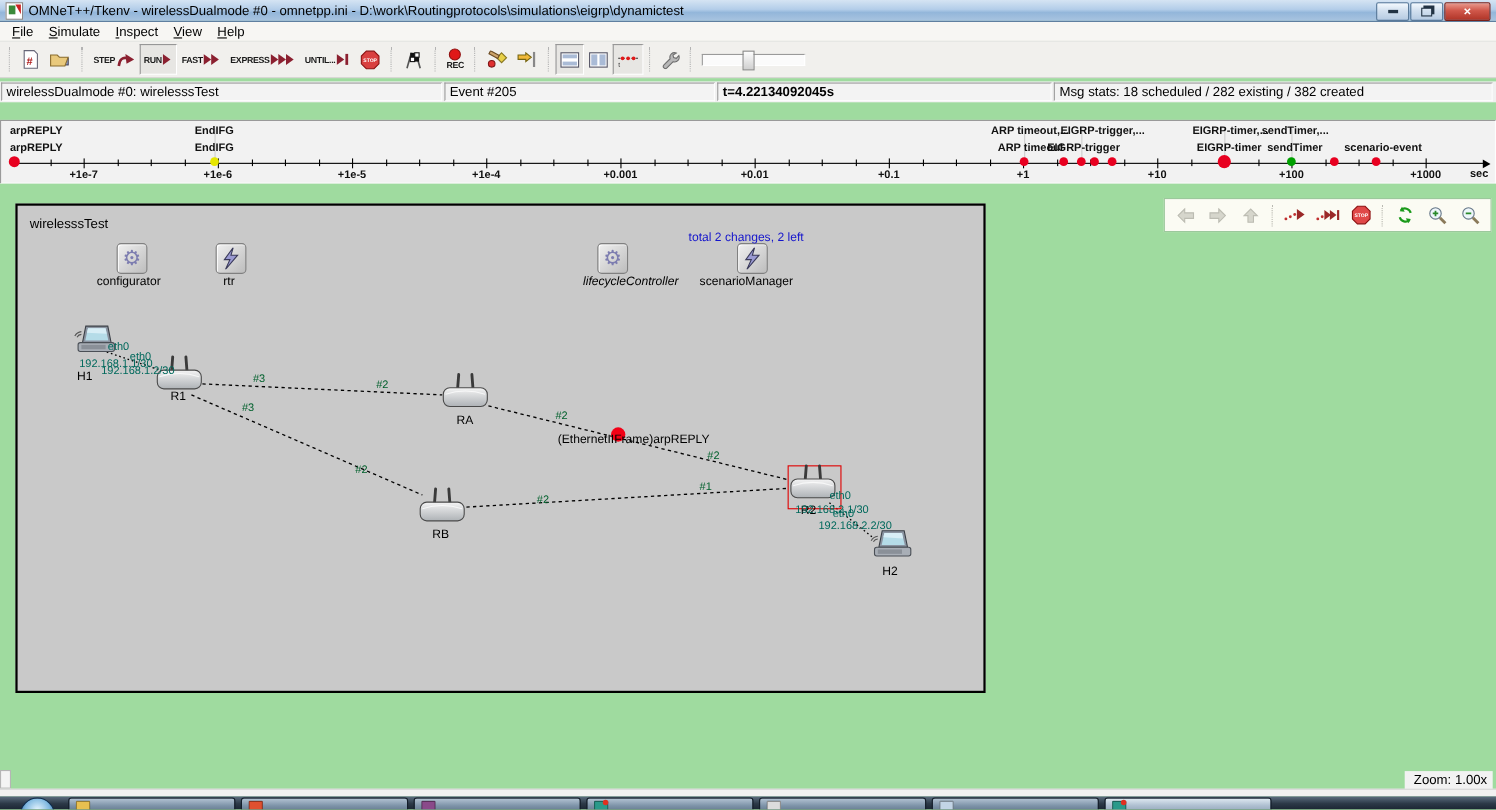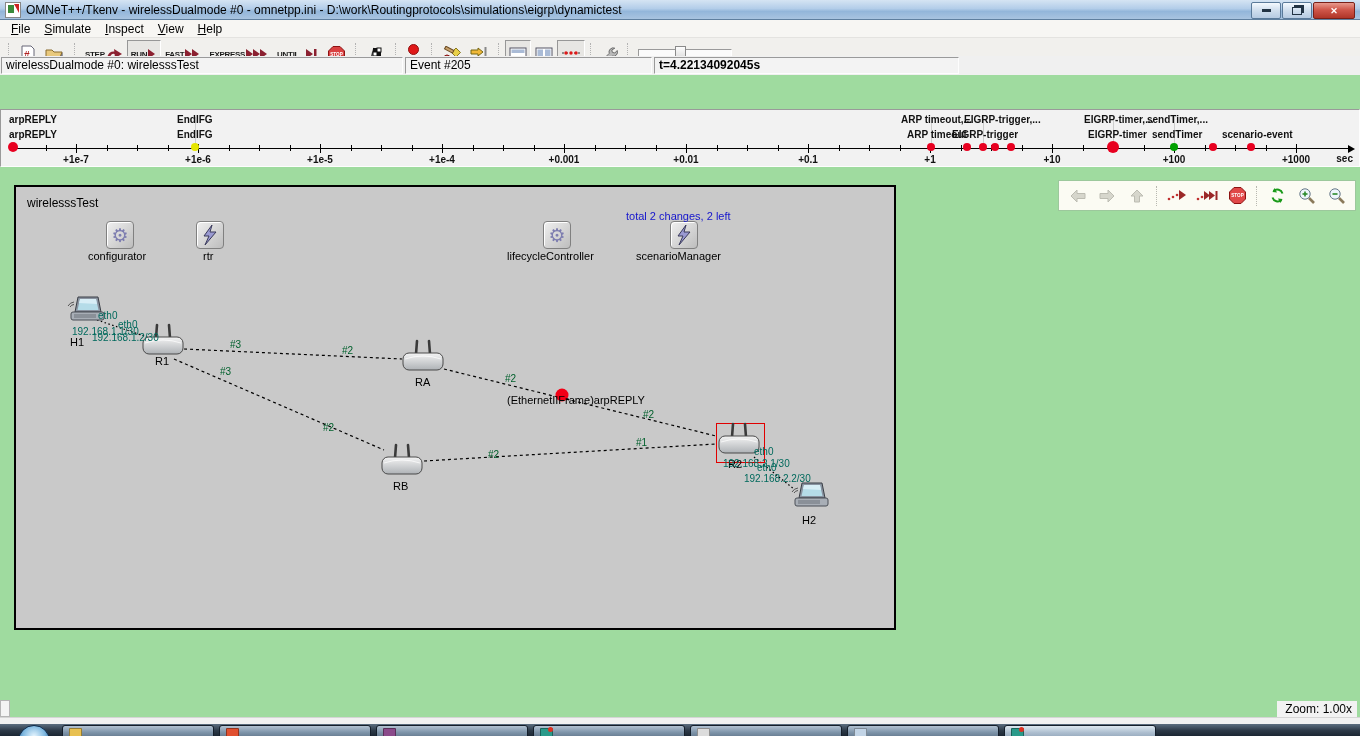--- a/index.html
+++ b/index.html
@@ -278,24 +278,25 @@
         </span>
       </div>
       <div class="tsep"></div>
       <div class="tbtn">
         <div class="sgroove">
           <div class="shandle"></div>
         </div>
       </div>
     </div>
 
-  <div class="statusrow" style="top:56px">
+  <div class="statusrow" style="top:74px">
       <div class="scell" style="width: 402px;">wirelessDualmode #0: wirelesssTest</div>
       <div class="scell" style="width: 247px;">Event #205</div>
       <div class="scell bold" style="width: 305px;">t=4.22134092045s</div>
+      <div class="scell" style="width: 400px;">Msg stats: 18 scheduled / 282 existing / 382 created</div>
     </div>
 
   <div class="timeline">
     <div class="tl-axis"></div>
     <div class="tl-arrow"></div>
     <div class="tl-lab" style="right:6px;top:44px;">sec</div>
   <div class="tl-tick" style="left: 14px; top: 35px; height: 6px;"></div>
       <div class="tl-tick" style="left: 45px; top: 35px; height: 6px;"></div>
       <div class="tl-tick" style="left: 75px; top: 34px; height: 9px;"></div>
       <div class="tl-tick" style="left: 106px; top: 35px; height: 6px;"></div>
@@ -490,21 +491,21 @@
     <polygon points="12,1 32,1 35,16 9,16" fill="#8a93a0" stroke="#3a3f46"></polygon>
     <polygon points="14,3 30,3 32.5,14 11.5,14" fill="#b5dce8"></polygon>
     <path d="M14 3 L30 3 L31 8 L13 7 Z" fill="#d8eef6"></path>
     <rect x="5" y="16" width="33" height="8" rx="2" fill="#a8aeb6" stroke="#4a4f56"></rect>
     <rect x="8" y="18" width="22" height="4" fill="#8a9098"></rect>
             </svg></div>
         </div>
         <div class="msgdot" style="left: 546px; top: 208px;"></div>
         <div class="cv-text nodelbl" style="left: 72px; top: 64px;">configurator</div>
         <div class="cv-text nodelbl" style="left: 187px; top: 64px;">rtr</div>
-        <div class="cv-text nodelbl" style="left: 491px; top: 64px;">lifecycleController</div>
+        <div class="cv-text nodelbl" style="left: 514px; top: 64px; font-style: italic;">lifecycleController</div>
         <div class="cv-text nodelbl" style="left: 620px; top: 64px;">scenarioManager</div>
         <div class="cv-text note" style="left: 610px; top: 24px;">total 2 changes, 2 left</div>
         <div class="cv-text nodelbl" style="left: 54px; top: 150px;">H1</div>
         <div class="cv-text nodelbl" style="left: 139px; top: 169px;">R1</div>
         <div class="cv-text nodelbl" style="left: 399px; top: 190px;">RA</div>
         <div class="cv-text nodelbl" style="left: 377px; top: 294px;">RB</div>
         <div class="cv-text nodelbl" style="left: 712px; top: 272px;">R2</div>
         <div class="cv-text nodelbl" style="left: 786px; top: 328px;">H2</div>
         <div class="cv-text msglbl" style="left: 475px; top: 208px;">(EthernetIIFrame)arpREPLY</div>
         <div class="cv-text addr" style="left: 82px; top: 124px;">eth0</div>

